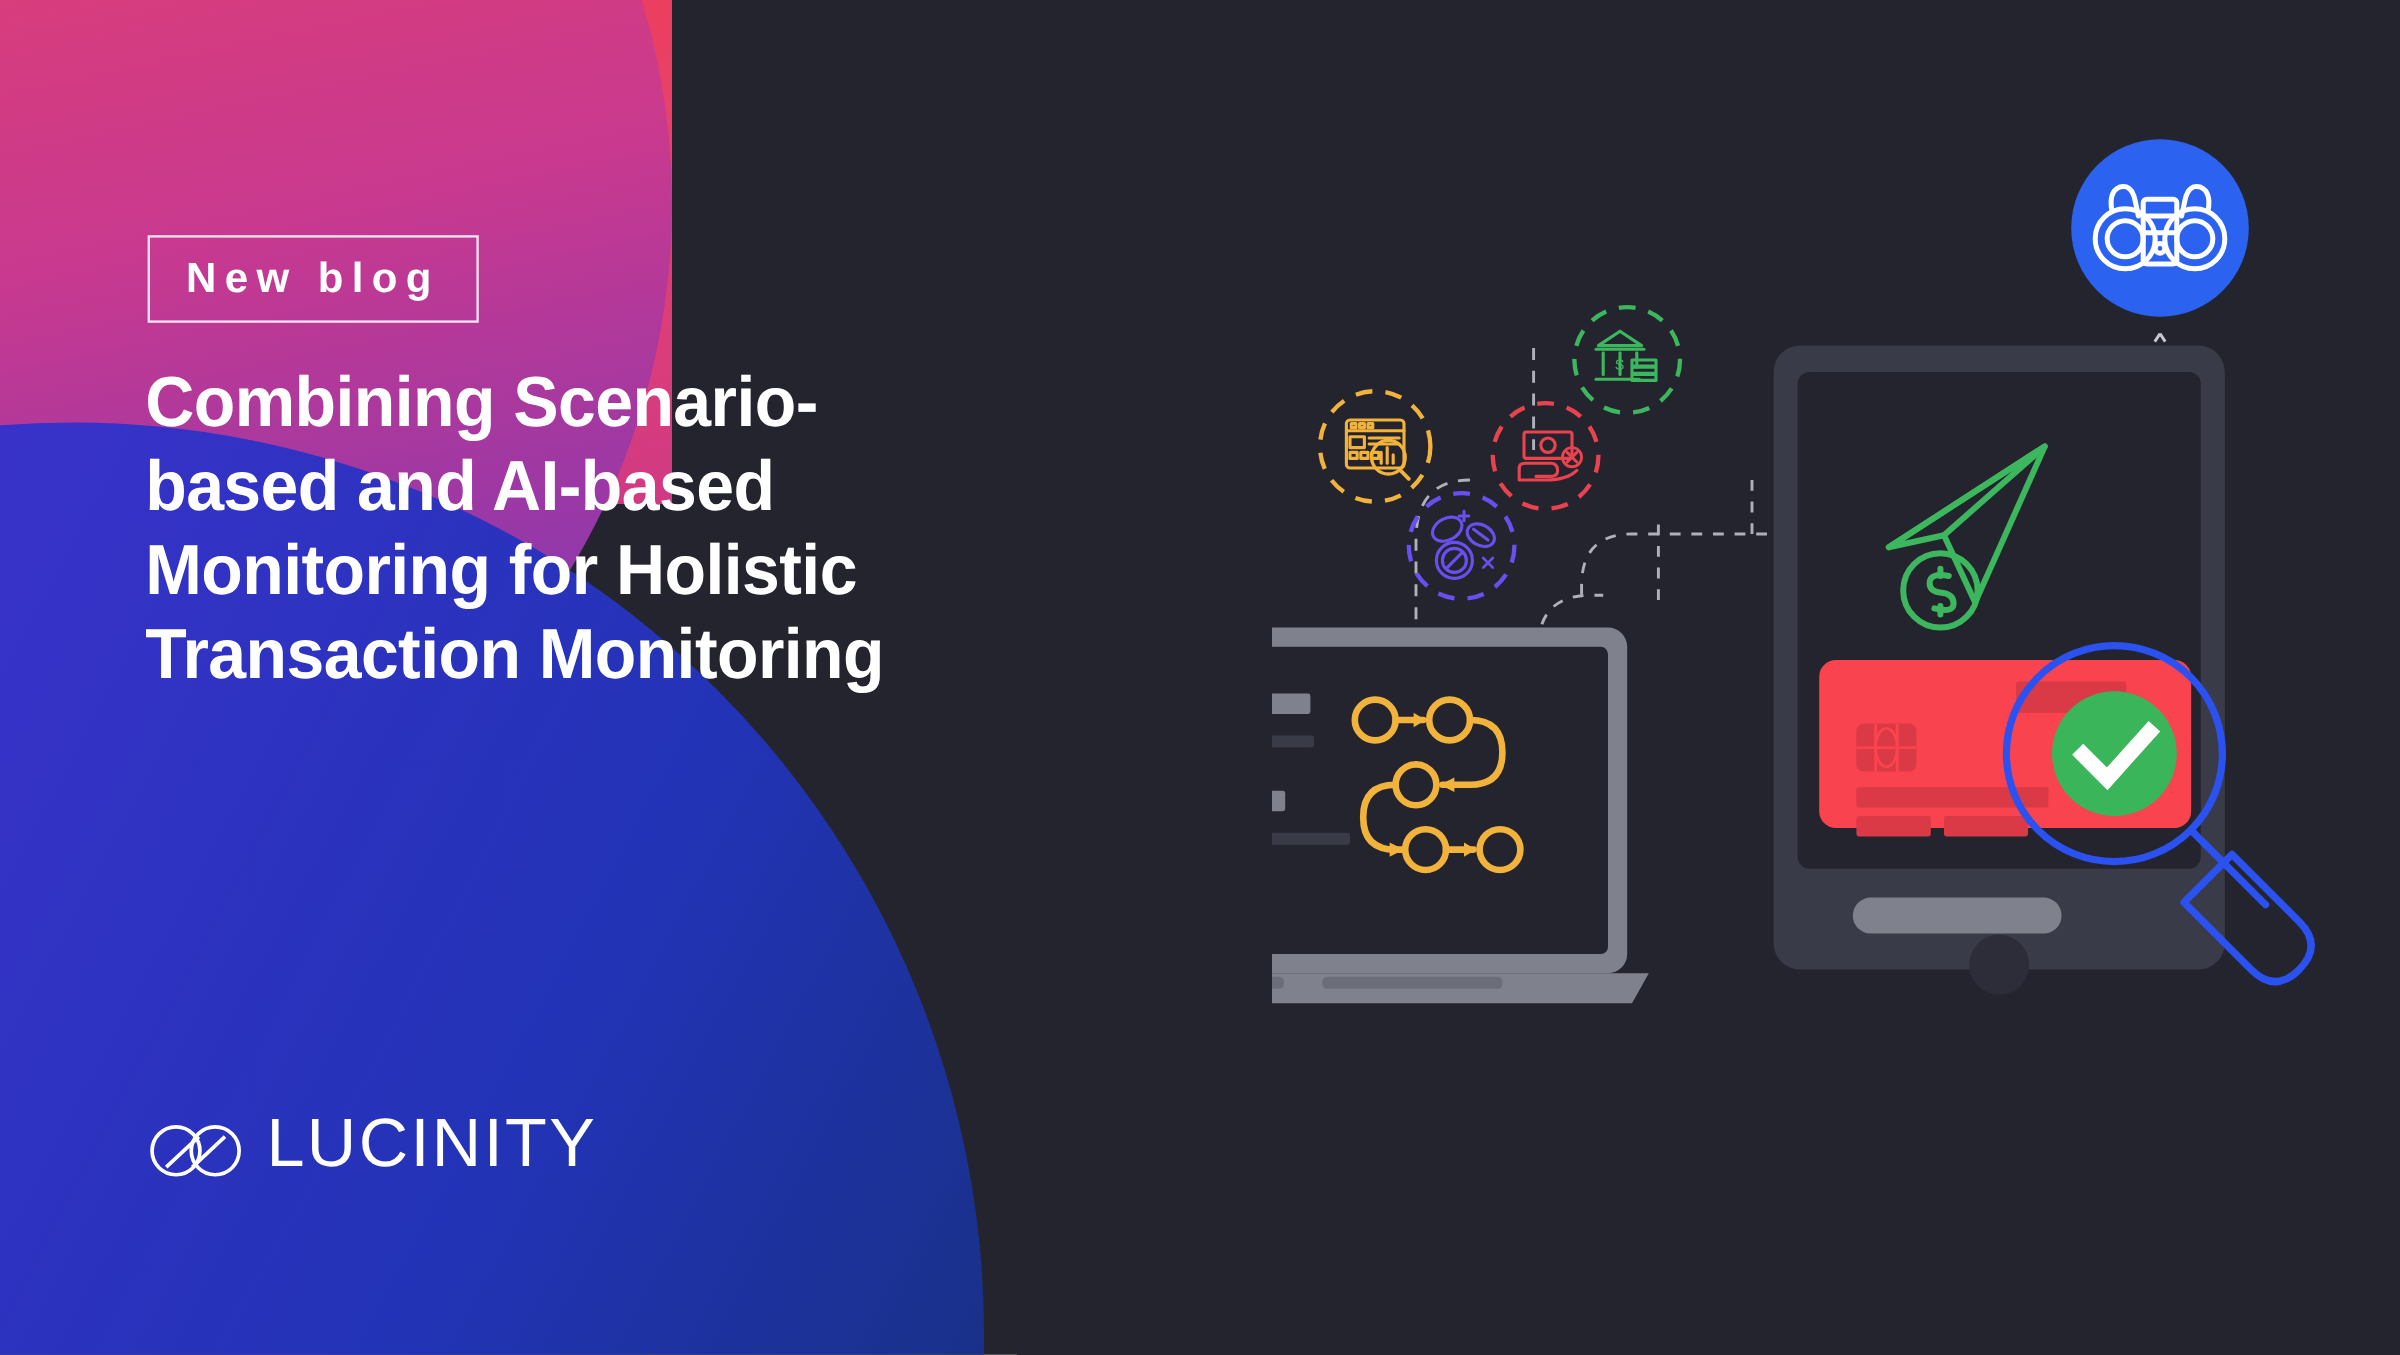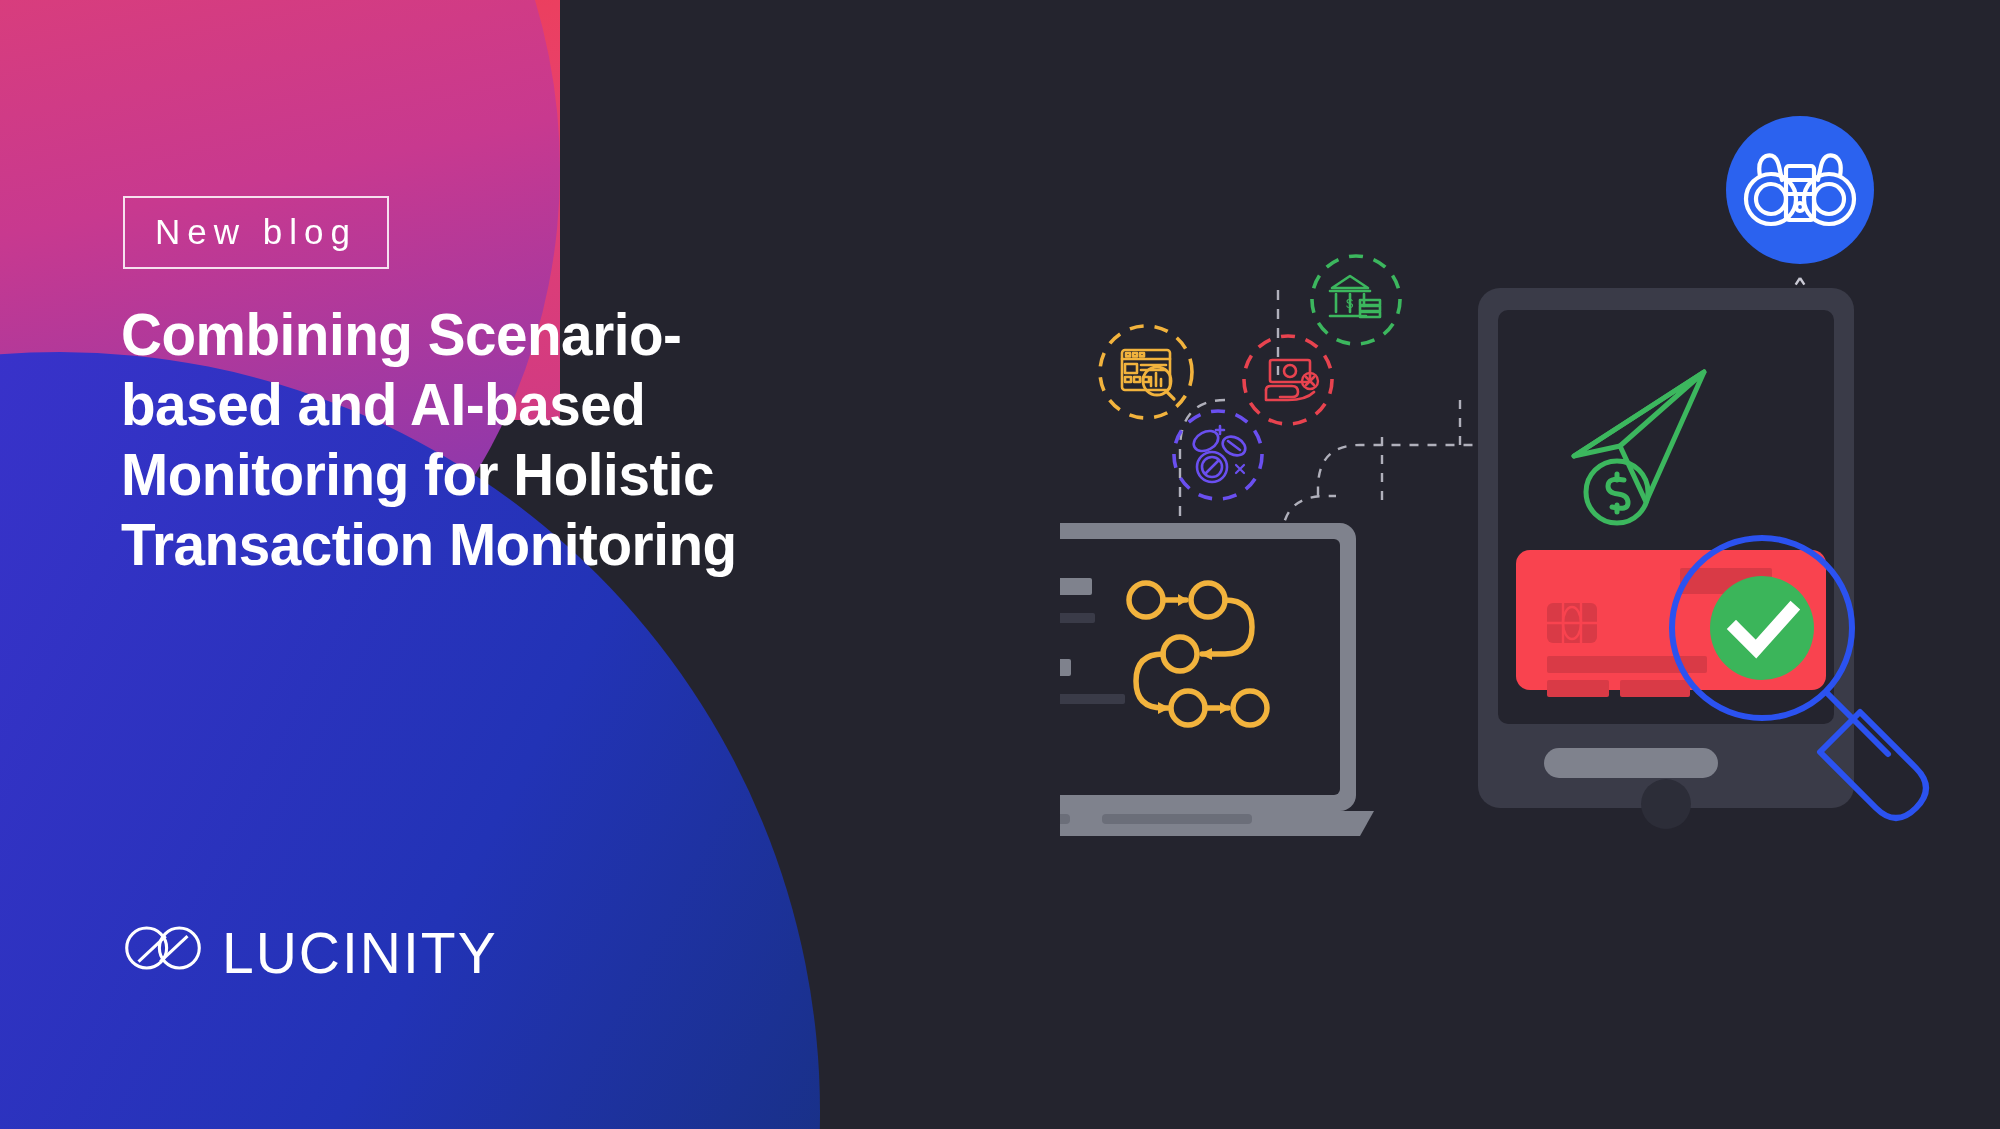--- a/index.html
+++ b/index.html
@@ -28,36 +28,36 @@
   .bg-blue-fill{
     position:absolute;left:0;top:690px;width:540px;height:439px;
     background:linear-gradient(140deg,#3a33cc 0%,#3731c8 60%,#3430c3 100%);
   }
 
   
   .badge{
     position:absolute;left:123px;top:196px;
     border:2px solid rgba(255,255,255,.85);
     padding:16px 30px 18px 30px;
-    color:#fff;font-size:35px;letter-spacing:7px;font-weight:400;
+    color:#fff;font-size:35px;letter-spacing:7px;font-weight:700;
     line-height:1;
   }
   .headline{
     position:absolute;left:121px;top:300px;width:820px;
     color:#ffffff;
     font-family:"Liberation Sans Narrow","Liberation Sans",sans-serif;
     font-weight:bold;font-size:59px;line-height:70px;
     letter-spacing:-0.5px;
     -webkit-font-smoothing:antialiased;
     transform:scaleX(.96);transform-origin:left top;
   }
   .headline .ln{display:block;white-space:nowrap;}
 
   
-  .logo{position:absolute;left:124px;top:925px;display:flex;align-items:flex-start;gap:20px;}
+  .logo{position:absolute;left:124px;top:925px;display:flex;align-items:flex-end;gap:20px;}
   .logo-mark{width:78px;height:46px;}
   .logo-word{
     color:#fff;font-size:57px;letter-spacing:2px;font-weight:400;
     line-height:1;
   }
 
   
   .illus{position:absolute;left:1060px;top:100px;width:940px;height:900px;}
   .illus svg{display:block;}
 </style>

